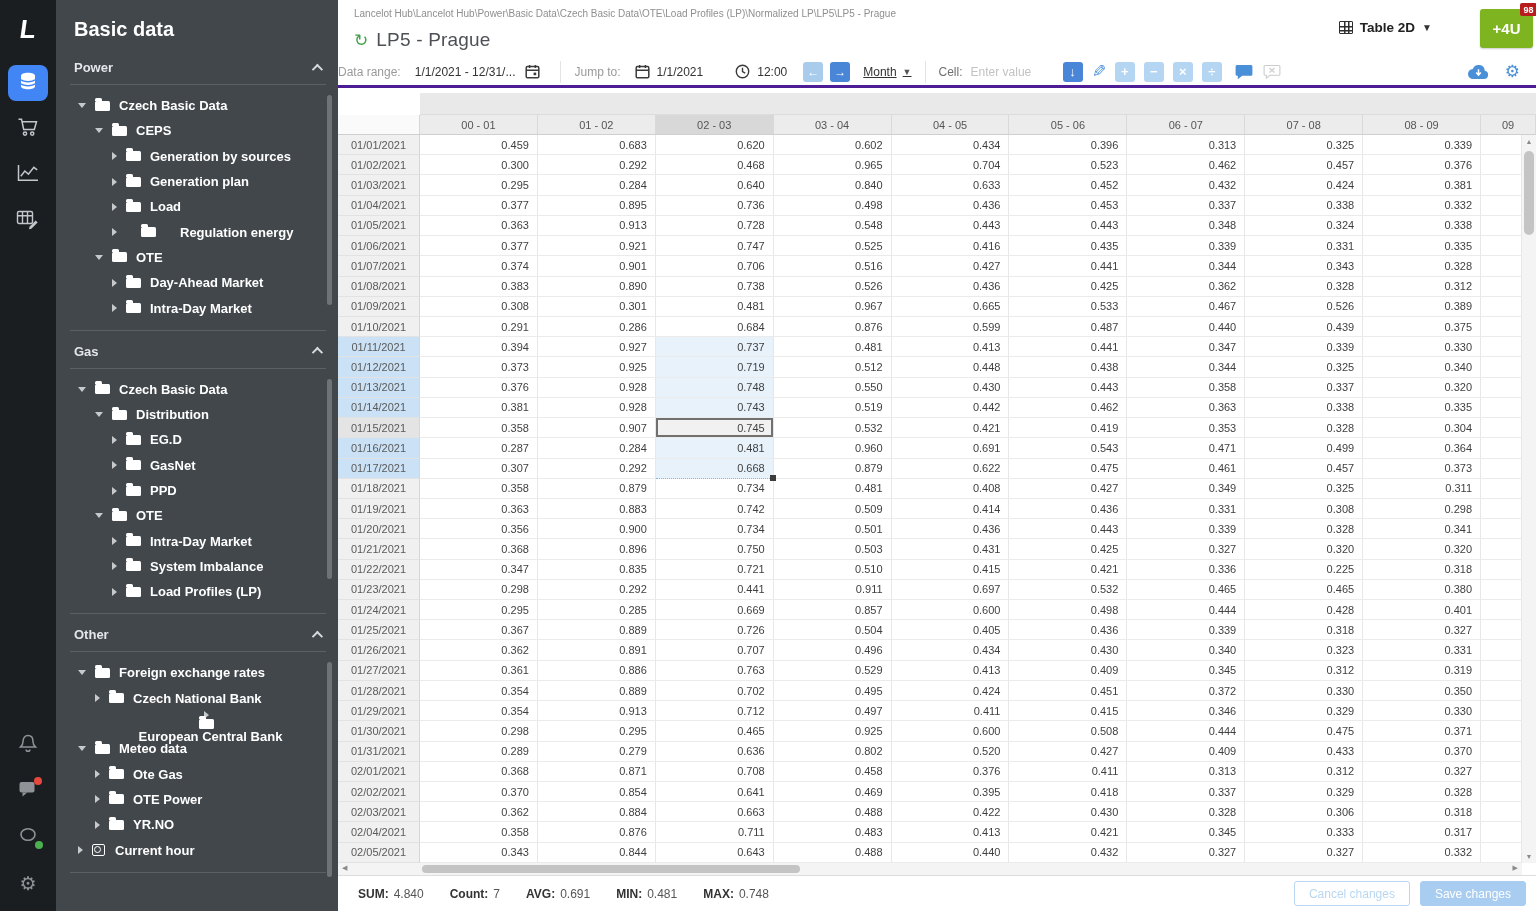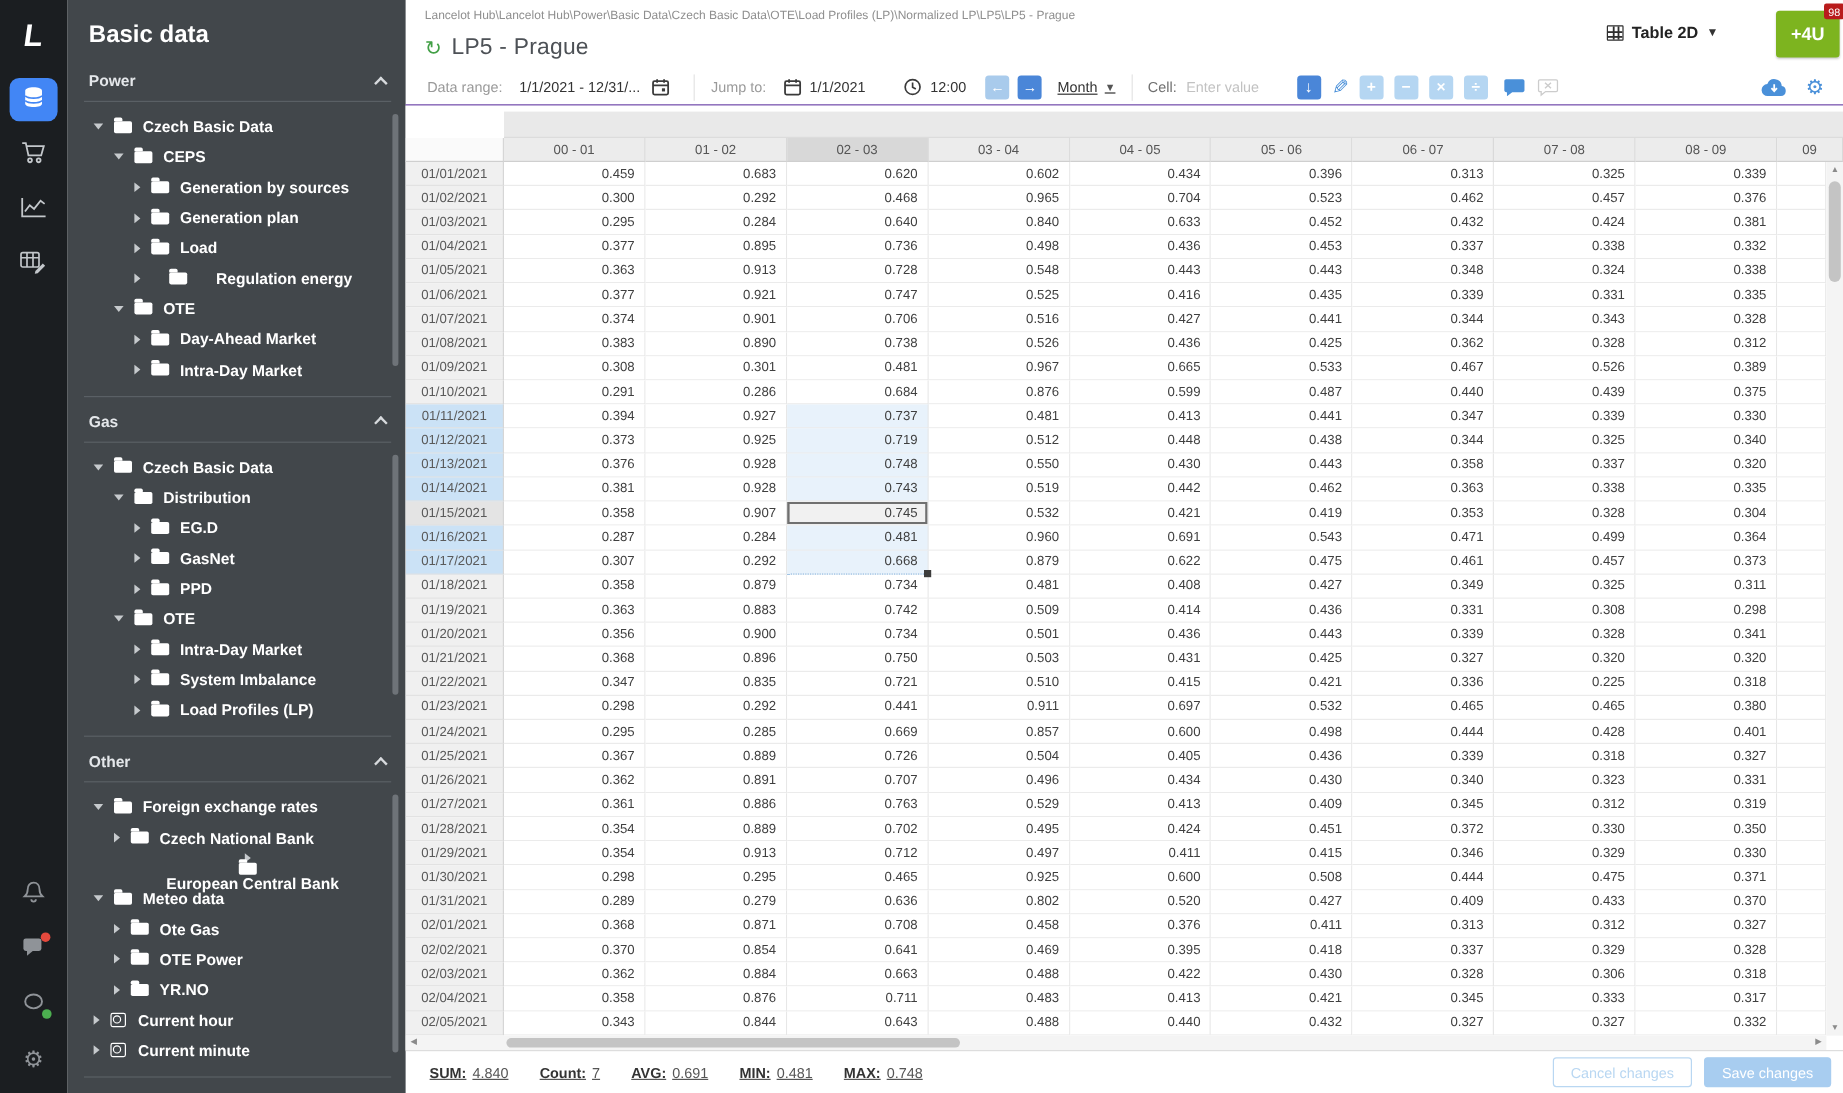--- a/index.html
+++ b/index.html
@@ -44,24 +44,24 @@
   .page-title { font-size:19px; color:#4d5156; letter-spacing:.2px; }
   .view-selector { position:absolute; top:20px; right:104px; display:flex; align-items:center; gap:7px; cursor:pointer; }
   .grid-glyph { width:14px; height:13px; border:1.5px solid #2e2e2e; border-radius:1px; background:
       linear-gradient(#2e2e2e,#2e2e2e) 0 3.5px/100% 1.5px no-repeat,
       linear-gradient(#2e2e2e,#2e2e2e) 0 7.5px/100% 1.5px no-repeat,
       linear-gradient(#2e2e2e,#2e2e2e) 4px 0/1.5px 100% no-repeat,
       linear-gradient(#2e2e2e,#2e2e2e) 8px 0/1.5px 100% no-repeat; }
   .view-label { font-size:13.5px; color:#222; font-weight:700; }
   .caret-dn { font-size:10px; color:#333; }
   .promo-btn { position:absolute; top:9px; right:3px; width:53px; height:39px; background:#7db41f; border-radius:3px; color:#fff; font-weight:700; font-size:15px; display:flex; align-items:center; justify-content:center; cursor:pointer; box-shadow:0 1px 2px rgba(0,0,0,.2); }
-  .promo-badge { position:absolute; top:-6px; right:-4px; background:#b91c1c; color:#fff; font-size:9px; font-weight:400; padding:1.5px 3.5px; border-radius:2px;text-align:center; }
+  .promo-badge { position:absolute; top:-6px; right:-4px; background:#b91c1c; color:#fff; font-size:9px; font-weight:700; padding:1.5px 3.5px; border-radius:2px;text-align:center; }
 
   
-  .toolbar { height:30px; border-bottom:1px solid #4c1d95; display:flex; align-items:center; font-size:12px; padding-left:18px; color:#333; flex:0 0 30px; }
+  .toolbar { height:30px; border-bottom:3px solid #4c1d95; display:flex; align-items:center; font-size:12px; color:#333; flex:0 0 30px; }
   .tb-label { color:#9a9a9a; margin-right:14px; }
   .tb-value { color:#333; margin-right:10px; white-space:nowrap; }
   .tb-divider { width:1px; height:22px; background:#e4e4e4; margin:0 13px; }
   .cal-icon, .clock-icon { margin-right:7px; display:flex; cursor:pointer; }
   .arrow-btn { width:20px; height:20px; border-radius:3px; color:#fff; font-size:12px; display:flex; align-items:center; justify-content:center; margin-right:7px; cursor:pointer; }
   .arrow-btn.prev { background:#a9cbec; }
   .arrow-btn.next { background:#4a86d8; }
   .unit-select { display:flex; align-items:center; gap:6px; margin-left:6px; cursor:pointer;text-decoration:underline; }
   .cell-input { border:none; outline:none; font-size:12px; width:92px; color:#333; }
   .cell-input::placeholder { color:#c2c2c2; }
@@ -95,21 +95,21 @@
   .vscroll .arr { position:absolute; left:0; width:100%; text-align:center; font-size:7px; color:#8a8a8a; cursor:pointer; }
   .vscroll .arr.up { top:3px; } .vscroll .arr.down { bottom:3px; }
   .vthumb { position:absolute; left:2px; width:10px; top:16px; height:84px; background:#c4c4c4; border-radius:5px; cursor:pointer; }
   .hscroll { position:absolute; left:0; right:14px; bottom:0; height:12px; background:#f4f4f4; }
   .hscroll .arr { position:absolute; top:1px; font-size:7px; color:#8a8a8a; cursor:pointer; }
   .hscroll .arr.left { left:4px; } .hscroll .arr.right { right:4px; }
   .hthumb { position:absolute; top:2px; left:84px; width:378px; height:8px; background:#c4c4c4; border-radius:4px; cursor:pointer; }
 
   
   .statusbar { height:36px; flex:0 0 36px; border-top:1px solid #dddddd; display:flex; align-items:center; padding:0 10px 0 20px; }
-  .stats { display:flex; gap:26px; font-size:12px; color:#555;text-decoration:underline; }
+  .stats { display:flex; gap:26px; font-size:12px; color:#555; }
   .stat b { color:#333; margin-right:5px; }
   .sb-buttons { margin-left:auto; display:flex; gap:10px; }
   .btn { height:25px; padding:0 14px; border-radius:3px; font-size:12px; display:flex; align-items:center; cursor:default; }
   .btn.cancel { background:#fff; border:1px solid #b9d7f2; color:#b9d7f2; }
   .btn.save { background:#a8cdf0; border:1px solid #a8cdf0; color:#fff; }
 </style>
 </head>
 <body>
 
 <div class="iconbar">
@@ -332,25 +332,20 @@
           </div>
           <div class="tree-item" style="padding-left: 25px;">
             <div class="caret col"></div>
             <div class="folder"></div>
             <div class="tree-label">YR.NO</div>
           </div>
           <div class="tree-item" style="padding-left: 8px;">
             <div class="caret col"></div>
             <div class="calclock"></div>
             <div class="tree-label">Current hour</div>
-          </div>
-          <div class="tree-item" style="padding-left: 8px;">
-            <div class="caret col"></div>
-            <div class="calclock"></div>
-            <div class="tree-label">Current minute</div>
           </div>
           <div class="scroll-thumb-v" style="height: 215px;"></div>
         </div>
       </div>
     </div>
 </div>
 
 <div class="main">
 
   <div class="breadcrumb">Lancelot Hub\Lancelot Hub\Power\Basic Data\Czech Basic Data\OTE\Load Profiles (LP)\Normalized LP\LP5\LP5 - Prague</div>

